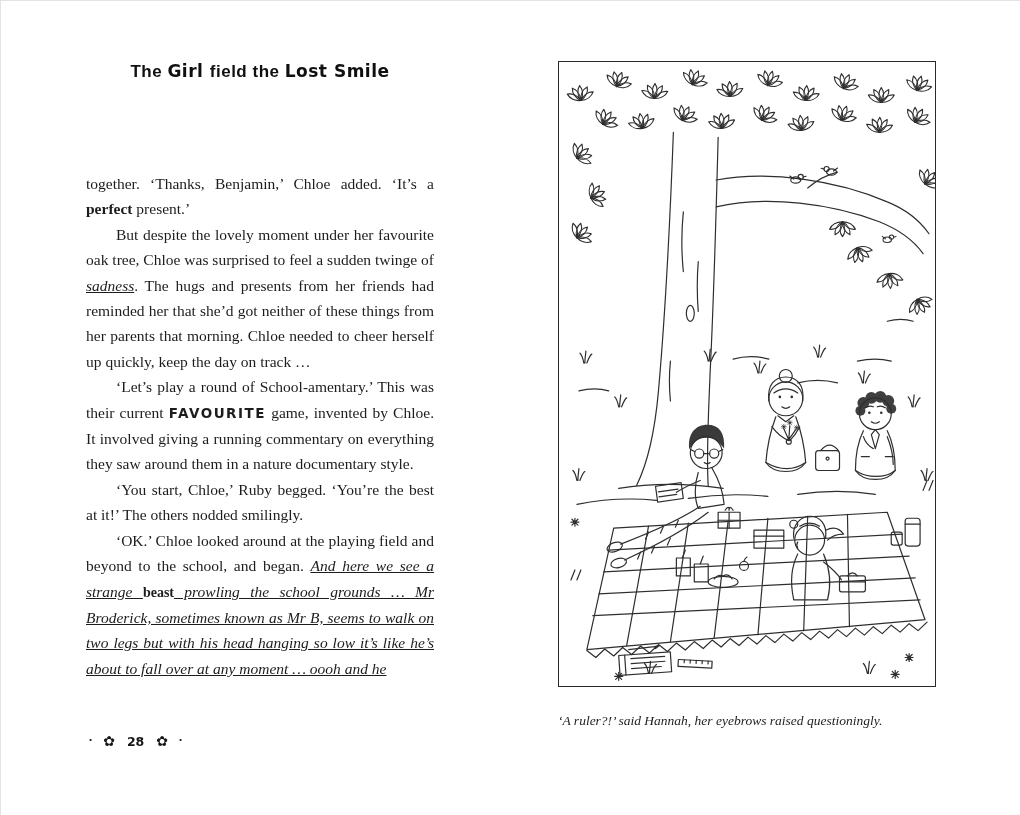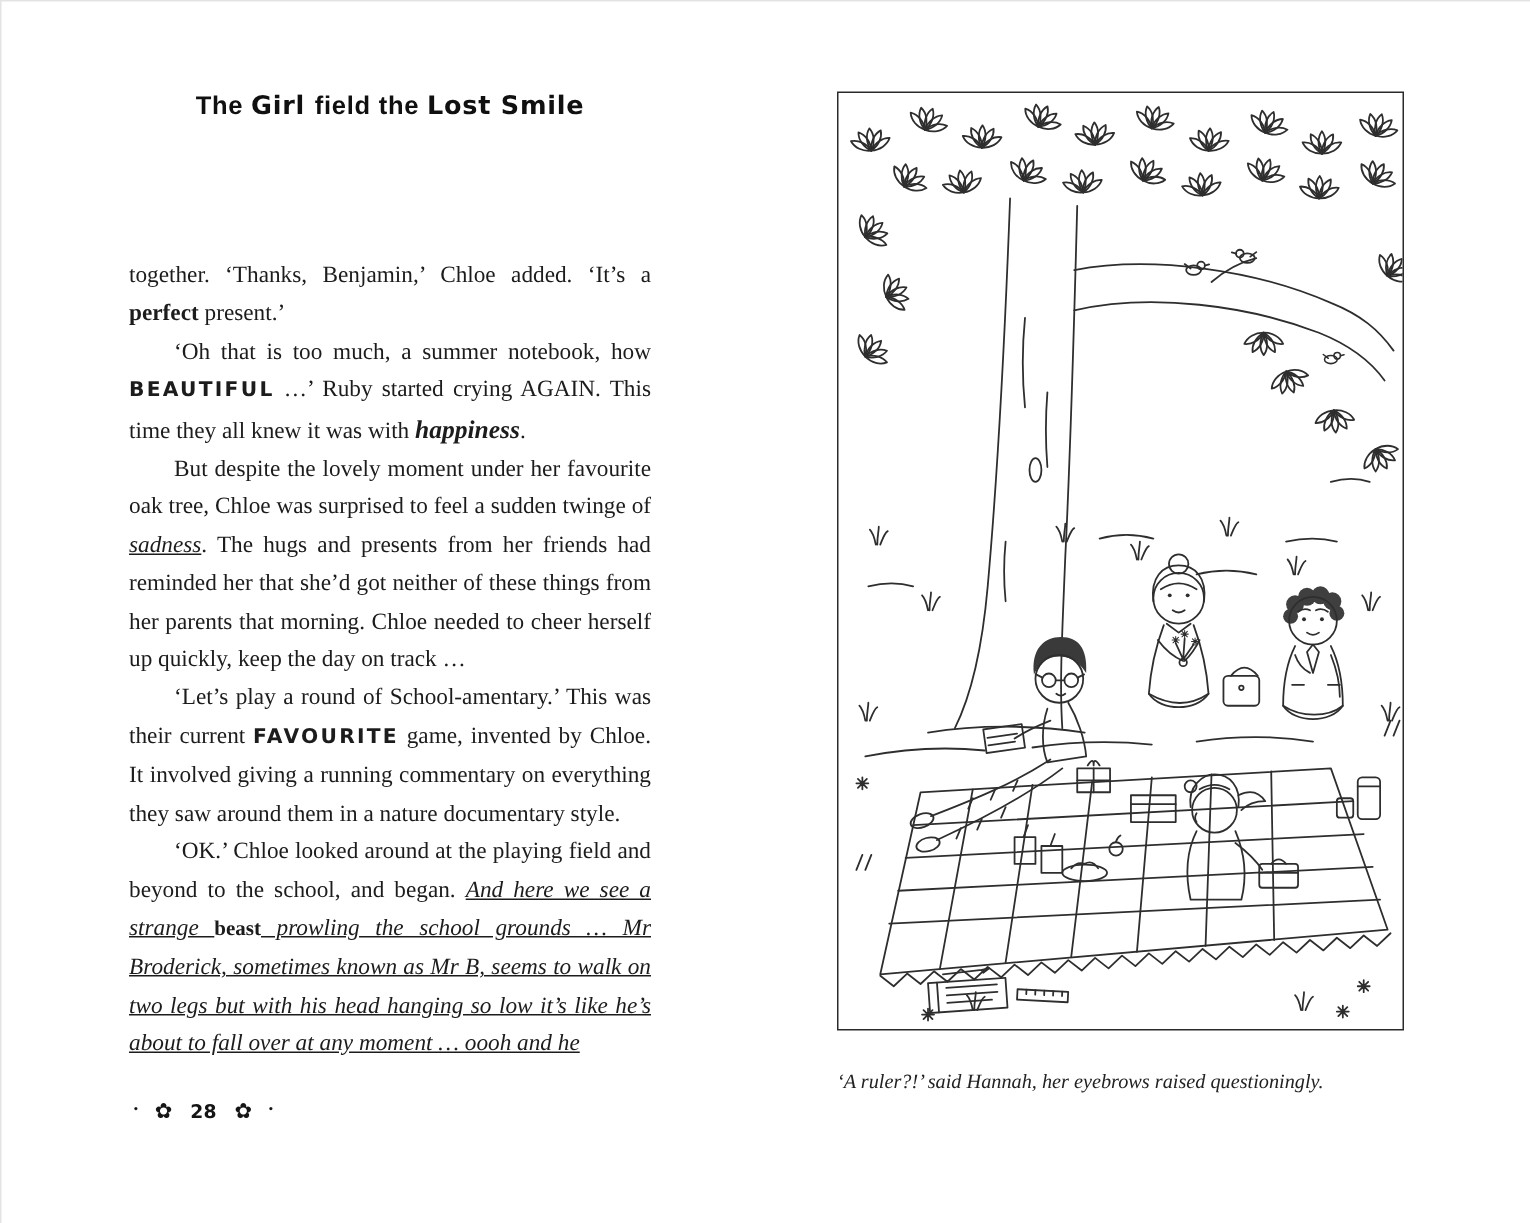--- a/index.html
+++ b/index.html
@@ -46,23 +46,23 @@
 </style>
 </head>
 <body>
 
 <div class="spread">
 
   <div>
     <div class="chapter-header"><span class="h-small">The </span><span class="h-big">Girl </span><span class="h-small">field the </span><span class="h-big">Lost Smile</span></div>
     <div class="body-text">
         <p class="para"><span class="run-normal">together. ‘Thanks, Benjamin,’ Chloe added. ‘It’s a </span><span class="run-bold">perfect</span><span class="run-normal"> present.’</span></p>
-        <p class="para indent"><span class="run-normal">‘Oh that is too much, a summer notebook, how </span><span class="run-display">BEAUTIFUL</span><span class="run-normal"> …’ Ruby started crying AGAIN. This time they all knew it was with </span><span class="run-script">happiness</span><span class="run-normal">.</span></p>
         <p class="para indent"><span class="run-normal">But despite the lovely moment under her favourite oak tree, Chloe was surprised to feel a sudden twinge of </span><span class="run-italic">sadness</span><span class="run-normal">. The hugs and presents from her friends had reminded her that she’d got neither of these things from her parents that morning. Chloe needed to cheer herself up quickly, keep the day on track …</span></p>
         <p class="para indent"><span class="run-normal">‘Let’s play a round of School-amentary.’ This was their current </span><span class="run-display">FAVOURITE</span><span class="run-normal"> game, invented by Chloe. It involved giving a running commentary on everything they saw around them in a nature documentary style.</span></p>
+        <p class="para indent"><span class="run-normal">‘You start, Chloe,’ Ruby begged. ‘You’re the best at it!’ The others nodded smilingly.</span></p>
         <p class="para indent"><span class="run-normal">‘OK.’ Chloe looked around at the playing field and beyond to the school, and began. </span><span class="run-italic">And here we see a strange </span><span class="run-beast">beast</span><span class="run-italic"> prowling the school grounds … Mr Broderick, sometimes known as Mr B, seems to walk on two legs but with his head hanging so low it’s like he’s about to fall over at any moment … oooh and he</span></p>
       </div>
     <div class="page-footer">
       <span class="footer-dot">•</span>
       <span class="footer-orn">✿</span>
       <span class="page-number">28</span>
       <span class="footer-orn">✿</span>
       <span class="footer-dot">•</span>
     </div>
   </div>

